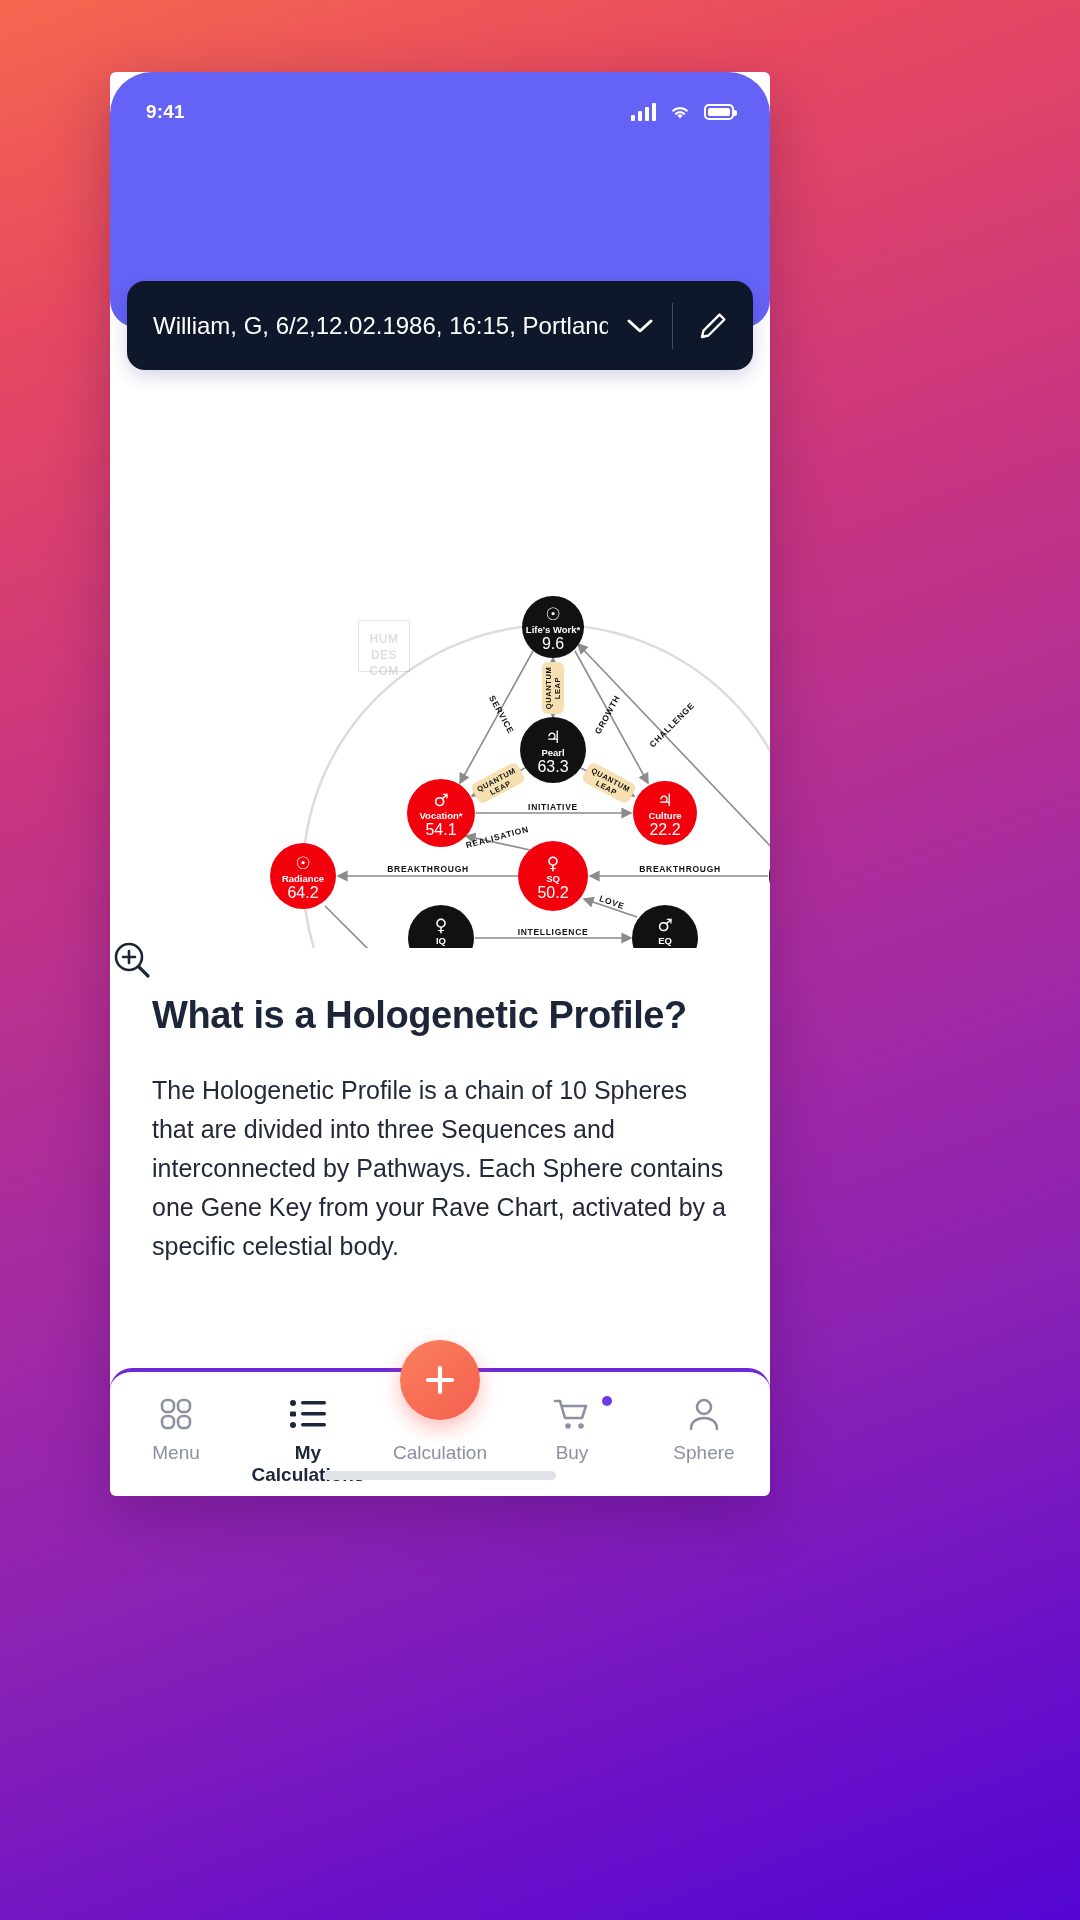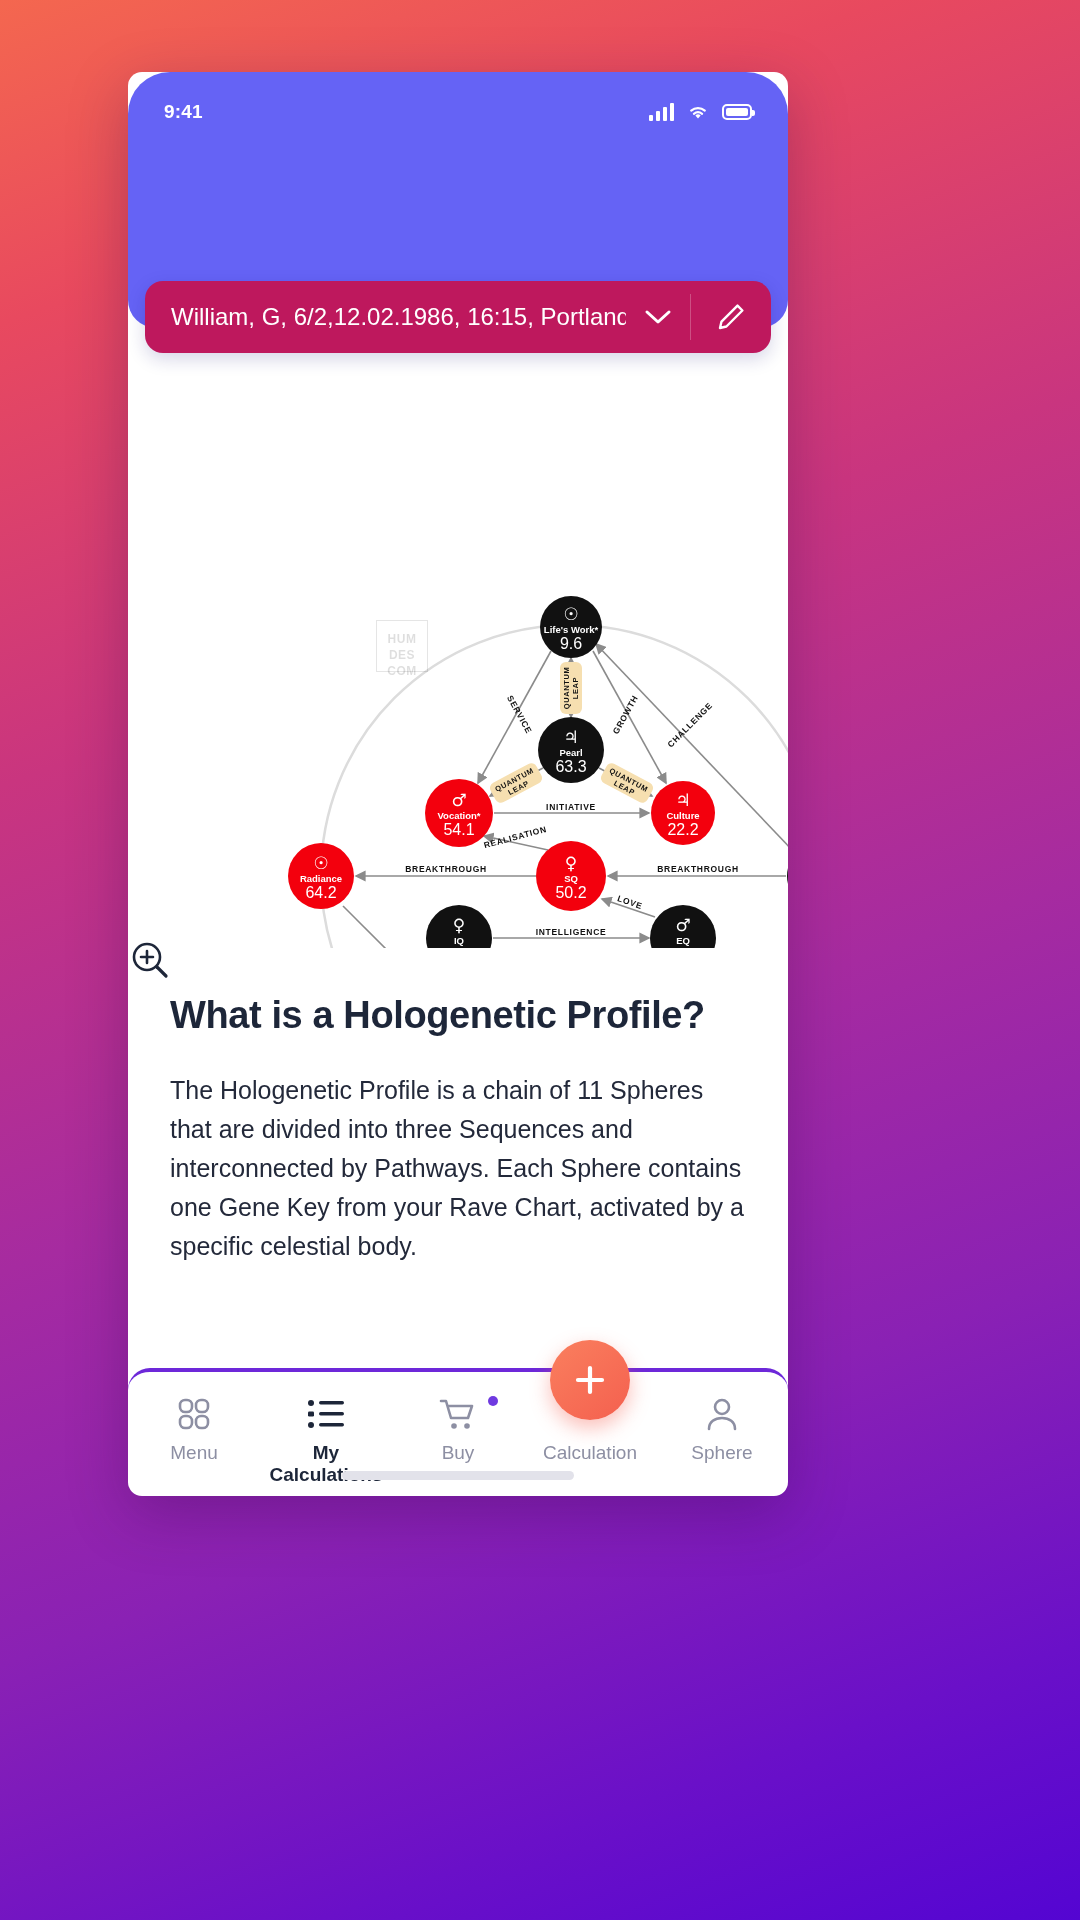--- a/index.html
+++ b/index.html
@@ -7,23 +7,23 @@
   body {
     font-family: "Liberation Sans", sans-serif;
     background: linear-gradient(160deg, #f4674f 0%, #e8495f 14%, #c9357f 34%, #a62ba0 55%, #8a21b4 72%, #6a10c8 88%, #5405d2 100%);
     overflow: hidden;
     position: relative;
   }
 
   
   .phone {
     position: absolute;
-    left: 128px; top: 72px;
+    left: 110px; top: 72px;
     width: 660px; height: 1424px;
-    border-radius: 14px;
+    border-radius: 6px;
     overflow: hidden;
     background: #fff;
     box-shadow: 0 18px 60px rgba(40,0,70,.28);
   }
 
   
   .header {
     position: absolute; left: 0; top: 0;
     width: 660px; height: 256px;
     background: #6563f5;
@@ -58,22 +58,22 @@
   }
   .back-btn { width: 48px; height: 48px; display:flex; align-items:center; justify-content:center; cursor:pointer; }
   .page-title {
     flex: 1; text-align: center; color: #fff;
     font-size: 32px; font-weight: 700; letter-spacing: .2px;
   }
   .heart-btn { width: 48px; height: 48px; display:flex; align-items:center; justify-content:center; cursor:pointer; }
 
   .selector {
     position: absolute; left: 17px; top: 209px;
-    width: 626px; height: 72px;
-    background: #be185d;
+    width: 626px; height: 89px;
+    background: #0f172a;
     border-radius: 18px;
     display: flex; align-items: center;
     box-shadow: 0 6px 18px rgba(30,20,120,.18);
   }
   .sel-text {
     flex: 1; color: #fff; font-size: 24px; font-weight: 500;
     padding-left: 26px; white-space: nowrap; overflow: hidden;
   }
   .chev-btn { width: 64px; height: 72px; display:flex; align-items:center; justify-content:center; cursor:pointer; }
   .sel-divider { width: 1px; height: 46px; background: rgba(255,255,255,.24); }
@@ -333,21 +333,21 @@
         <svg width="46" height="46" viewBox="0 0 46 46">
           <circle cx="19" cy="19" r="13" fill="none" stroke="#1d2639" stroke-width="2.6"></circle>
           <path d="M19 13v12M13 19h12" stroke="#1d2639" stroke-width="2.6" stroke-linecap="round"></path>
           <path d="M29 29l9 9" stroke="#1d2639" stroke-width="3.2" stroke-linecap="round"></path>
         </svg>
       </div>
     </div>
 
     <div class="article">
       <h2>What is a Hologenetic Profile?</h2>
-      <p>The Hologenetic Profile is a chain of 11 Spheres that are divided into three Sequences and interconnected by Pathways. Each Sphere contains one Gene Key from your Rave Chart, activated by a specific celestial body.</p>
+      <p>The Hologenetic Profile is a chain of 10 Spheres that are divided into three Sequences and interconnected by Pathways. Each Sphere contains one Gene Key from your Rave Chart, activated by a specific celestial body.</p>
     </div>
   </div>
 
   <div class="tabbar">
 
     <div class="tab">
       <div class="ic">
         <svg width="36" height="36" viewBox="0 0 36 36">
           <rect x="4" y="4" width="12" height="12" rx="5" fill="none" stroke="#8d8fa3" stroke-width="2.6"></rect>
           <rect x="20" y="4" width="12" height="12" rx="5" fill="none" stroke="#8d8fa3" stroke-width="2.6"></rect>
@@ -366,45 +366,45 @@
           <rect x="2" y="14.5" width="6" height="5" rx="1.2" fill="#1d2639"></rect>
           <circle cx="5" cy="28" r="3" fill="#1d2639"></circle>
           <rect x="13" y="4" width="25" height="3.4" rx="1.7" fill="#1d2639"></rect>
           <rect x="13" y="15" width="25" height="3.4" rx="1.7" fill="#1d2639"></rect>
           <rect x="13" y="26" width="25" height="3.4" rx="1.7" fill="#1d2639"></rect>
         </svg>
       </div>
       <div class="lb">My Calculations</div>
     </div>
 
-    <div class="tab">
-      <div class="ic">
-        <svg width="40" height="36" viewBox="0 0 40 36">
-          <path d="M3 5h5l5 17h17l4-12H11" fill="none" stroke="#8d8fa3" stroke-width="2.6" stroke-linecap="round" stroke-linejoin="round"></path>
-          <circle cx="16" cy="30" r="2.8" fill="#8d8fa3"></circle>
-          <circle cx="29" cy="30" r="2.8" fill="#8d8fa3"></circle>
-        </svg>
-        <span class="badge-dot"></span>
-      </div>
-      <div class="lb">Buy</div>
-    </div>
-
     <div class="tab fab">
       <div class="ic">
         <div class="fab-circle">
           <svg width="40" height="40" viewBox="0 0 40 40">
             <path d="M20 8v24M8 20h24" stroke="#fff" stroke-width="4.2" stroke-linecap="round"></path>
           </svg>
         </div>
       </div>
       <div class="lb">Calculation</div>
     </div>
 
     <div class="tab">
       <div class="ic">
+        <svg width="40" height="36" viewBox="0 0 40 36">
+          <path d="M3 5h5l5 17h17l4-12H11" fill="none" stroke="#8d8fa3" stroke-width="2.6" stroke-linecap="round" stroke-linejoin="round"></path>
+          <circle cx="16" cy="30" r="2.8" fill="#8d8fa3"></circle>
+          <circle cx="29" cy="30" r="2.8" fill="#8d8fa3"></circle>
+        </svg>
+        <span class="badge-dot"></span>
+      </div>
+      <div class="lb">Buy</div>
+    </div>
+
+    <div class="tab">
+      <div class="ic">
         <svg width="36" height="36" viewBox="0 0 36 36">
           <circle cx="18" cy="11" r="7" fill="none" stroke="#8d8fa3" stroke-width="2.6"></circle>
           <path d="M5 33c0-7.2 5.8-11 13-11s13 3.8 13 11" fill="none" stroke="#8d8fa3" stroke-width="2.6" stroke-linecap="round"></path>
         </svg>
       </div>
       <div class="lb">Sphere</div>
     </div>
 
     <div class="home-indicator"></div>
   </div>

